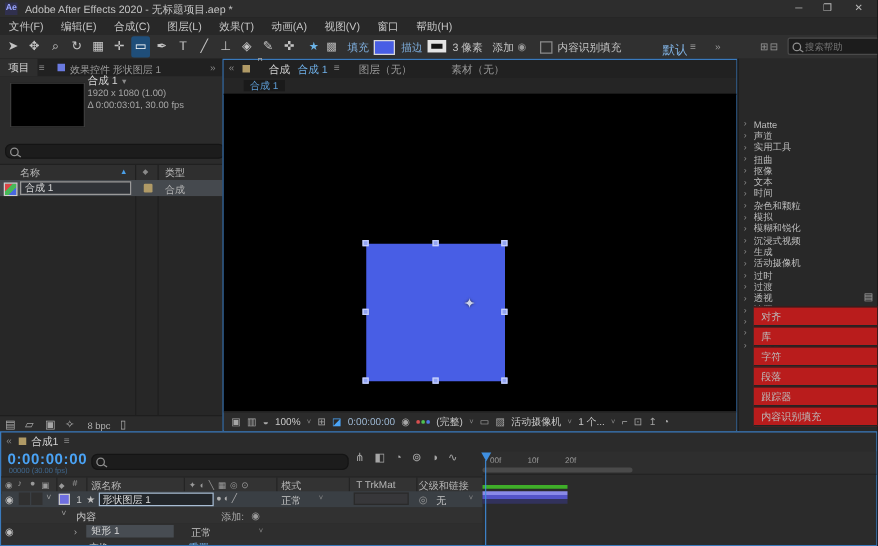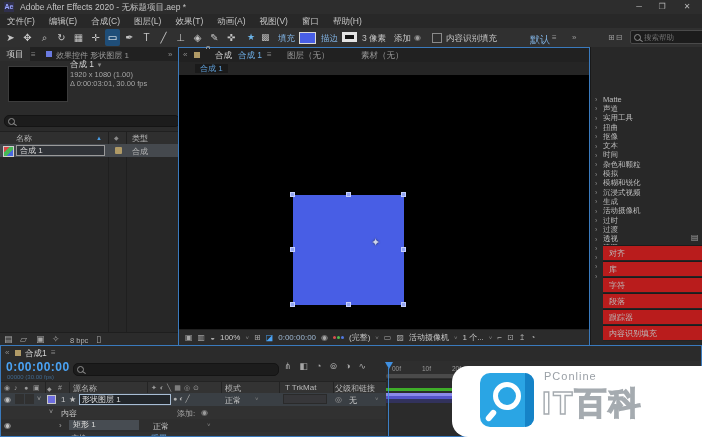--- a/index.html
+++ b/index.html
@@ -381,23 +381,14 @@
         <span class="abs" style="left:66px;top:4px;font-size:6.5px;color:#9a9a9a;">20f</span>
         <div class="abs" style="left:0;top:13px;width:120px;height:4px;background:#4a4a4a;border-radius:2px;"></div>
       </div>
       <div class="abs" style="left:0;top:27px;width:68px;height:3px;background:#3fae29;"></div>
       <div class="abs" style="left:0;top:32px;width:68px;height:10px;background:linear-gradient(#8a8ae8 0 30%,#5454c8 30% 62%,#32325c 62% 100%);"></div>
       <div class="abs" style="left:-1px;top:1px;width:0;height:0;border-left:4px solid transparent;border-right:4px solid transparent;border-top:7px solid #3f8fe0;"></div>
       <div class="abs" style="left:2px;top:7px;width:1px;height:69px;background:#3f8fe0;opacity:.85;"></div>
     </div>
   </div>
 
-  <div class="abs" style="left:452px;top:366px;width:250px;height:71px;background:#ffffff;border-radius:16px 0 0 16px;z-index:9;">
-    <div class="abs" style="left:28px;top:7px;width:54px;height:54px;background:#2aa5e4;border-radius:10px;">
-      <div class="abs" style="right:0;top:0;width:9px;height:54px;background:#1583c7;border-radius:0 10px 10px 0;"></div>
-      <div class="abs" style="left:13px;top:9px;width:18px;height:18px;border:5px solid #fff;border-radius:50%;"></div>
-      <div class="abs" style="left:8px;top:36px;width:6px;height:13px;background:#fff;border-radius:3px;transform:rotate(40deg);"></div>
-    </div>
-    <span class="abs" style="left:92px;top:4px;font-size:11px;color:#9aa0a6;letter-spacing:1px;">PConline</span>
-    <span id="wm-title" class="abs" style="left:90px;top:16px;font-size:32px;font-weight:bold;">IT百科</span>
-  </div>
 
 </div>
 
 </body></html>

